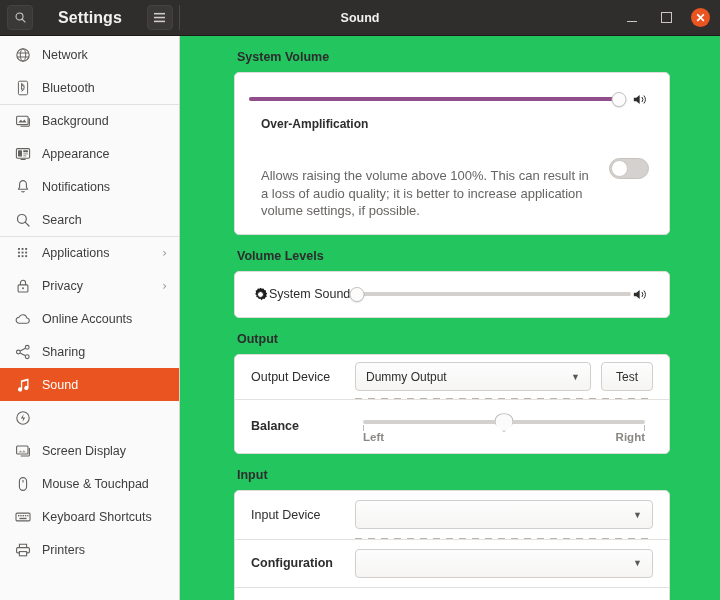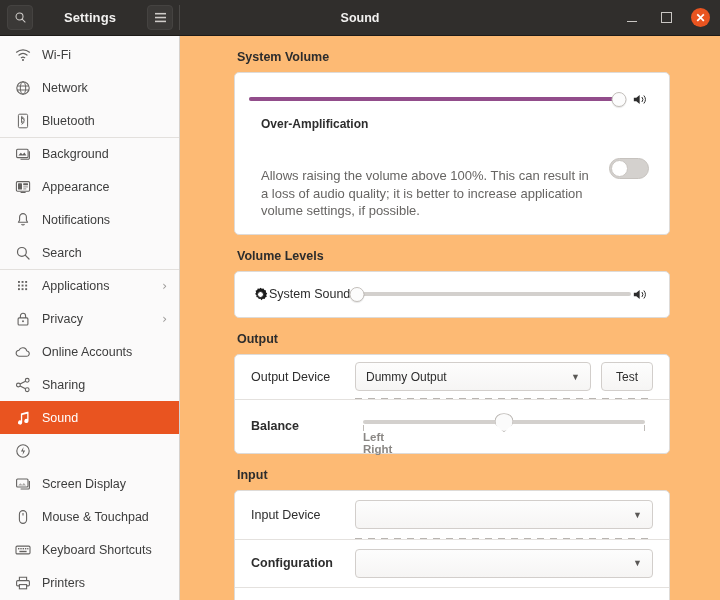--- a/index.html
+++ b/index.html
@@ -25,21 +25,21 @@
   .tb-left::after {
     content:""; position:absolute; right:0; top:5px; bottom:5px; width:1px; background:#4a4846;
   }
   .tb-btn {
     width: 26px; height: 25px; border-radius: 4px; background: #3b3937;
     border: 1px solid #454341;
     display: flex; align-items: center; justify-content: center;
     cursor: pointer;
   }
   .tb-title {
-    font-size: 13px; font-weight: bold; color: #f2f1f0; letter-spacing: .1px;
+    font-size: 16px; font-weight: bold; color: #f2f1f0; letter-spacing: .1px;
   }
   .tb-right {
     flex: 1; display: flex; align-items: center; justify-content: center;
     position: relative; padding: 0 10px;
   }
   .tb-right .main-title {
     font-size: 12.5px; font-weight: bold; color: #f2f1f0;
     position: absolute; left: 0; right: 0; text-align: center;
     transform: translateX(-90px);
   }
@@ -69,21 +69,21 @@
   }
   .nav-item.sep { border-top: 1px solid #e3e0dd; }
   .nav-item.active { background: #e95420; color: #ffffff; }
   .nav-ico { width: 17px; height: 17px; flex: 0 0 17px; display:flex; align-items:center; justify-content:center; opacity:.85; }
   .nav-item.active .nav-ico { opacity: 1; }
   .nav-label { flex: 1; white-space: nowrap; }
   .chev { font-size: 12px; color: #9a9896; font-family: "DejaVu Sans", sans-serif; }
 
   
   .main {
-    flex: 1; background: #fdba74; overflow: hidden; position: relative;
+    flex: 1; background: #22c55e; overflow: hidden; position: relative;
     padding: 14px 50px 0 54px;
   }
   .sec-title {
     font-size: 12.5px; font-weight: bold; color: #2d2d2d;
     margin: 14px 0 8px 3px;
   }
   .sec-title:first-child { margin-top: 0; }
   .card {
     background: #ffffff; border: 1px solid #dedbd8; border-radius: 5px;
   }
@@ -149,21 +149,21 @@
     position:absolute; top:6px; width:19px; height:19px; transform:translateX(-50%);
   }
   .bal-knob .drop {
     width:19px; height:19px; background:#fbfbfb; border:1px solid #bdb9b5;
     border-radius: 50% 50% 50% 50% / 42% 42% 58% 58%;
     clip-path: polygon(50% 100%, 93% 62%, 100% 38%, 93% 14%, 74% 2%, 50% 0, 26% 2%, 7% 14%, 0 38%, 7% 62%);
     box-shadow: 0 1px 1px rgba(0,0,0,.08);
   }
   .bal-ends {
     position:absolute; left:8px; right:8px; top:24px; display:flex; justify-content:space-between;
-    font-size:11.5px; color:#8a8784;flex-direction:column;
+    font-size:11.5px; color:#8a8784;
   }
 </style>
 </head>
 <body>
 
 <div class="window">
 
   <div class="titlebar">
     <div class="tb-left">
       <div class="tb-btn">
@@ -187,31 +187,20 @@
         <div class="wc wc-min"></div>
         <div class="wc wc-max"></div>
         <div class="wc wc-close">✕</div>
       </div>
     </div>
   </div>
 
   <div class="body">
 
     <div class="sidebar" id="sidebar">
-        <div class="nav-item">
-          <span class="nav-ico">
-            <svg width="16" height="16" viewBox="0 0 16 16">
-              <path d="M1.5 5.2A10 10 0 0 1 14.5 5.2" fill="none" stroke="#4a4846" stroke-width="1.2" stroke-linecap="round"></path>
-              <path d="M4 8A6.2 6.2 0 0 1 12 8" fill="none" stroke="#4a4846" stroke-width="1.2" stroke-linecap="round"></path>
-              <path d="M6.3 10.7a2.8 2.8 0 0 1 3.4 0" fill="none" stroke="#4a4846" stroke-width="1.2" stroke-linecap="round"></path>
-              <circle cx="8" cy="13" r="1.05" fill="#4a4846"></circle>
-            </svg>
-          </span>
-          <span class="nav-label">Wi-Fi</span>
-        </div>
         <div class="nav-item">
           <span class="nav-ico">
             <svg width="16" height="16" viewBox="0 0 16 16">
               <circle cx="8" cy="8" r="6.2" fill="none" stroke="#4a4846" stroke-width="1.1"></circle>
               <ellipse cx="8" cy="8" rx="2.7" ry="6.2" fill="none" stroke="#4a4846" stroke-width="1"></ellipse>
               <line x1="2" y1="6" x2="14" y2="6" stroke="#4a4846" stroke-width="1"></line>
               <line x1="2" y1="10" x2="14" y2="10" stroke="#4a4846" stroke-width="1"></line>
             </svg>
           </span>
           <span class="nav-label">Network</span>

